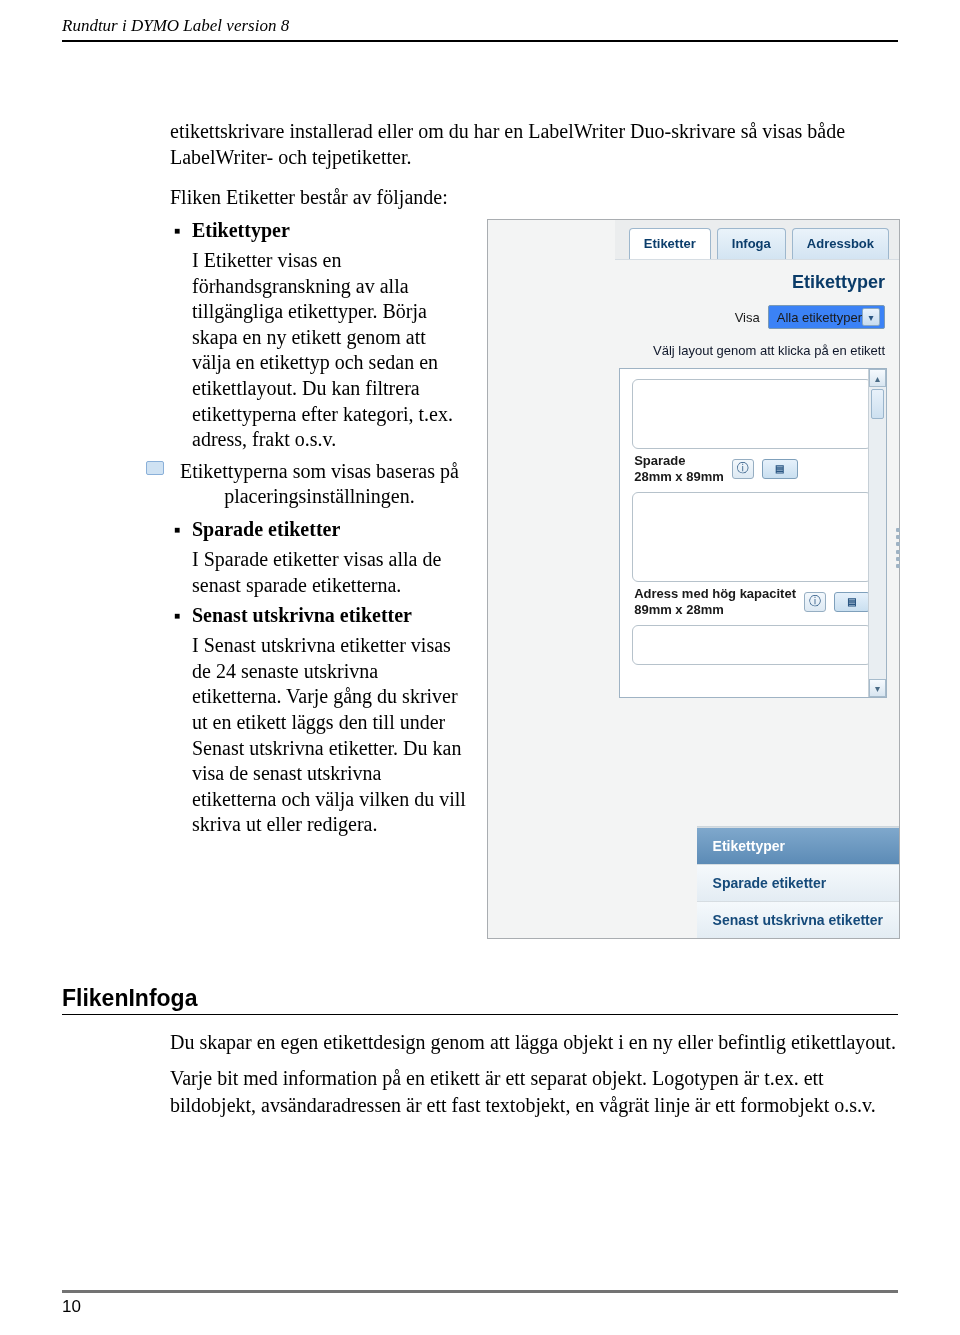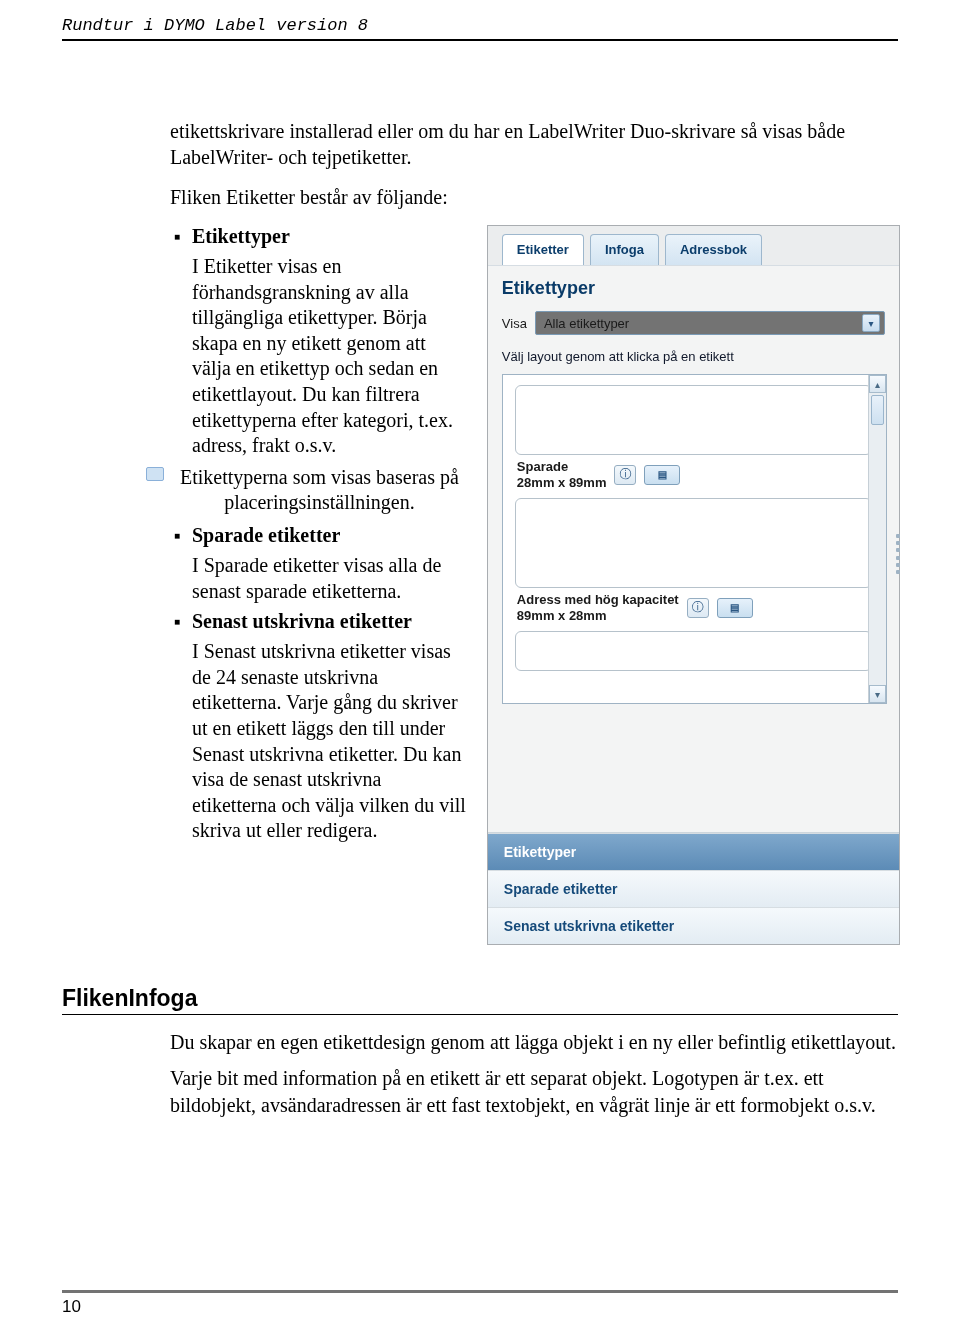--- a/index.html
+++ b/index.html
@@ -10,30 +10,30 @@
     background:#fff;
     font-family:"Times New Roman", Times, serif;
     color:#000;
     position:relative;
   }
   .page-header {
     position:absolute;
     left:62px; right:62px; top:16px;
     font-style:italic;
     font-size:17px;
-    font-family:Liberation Mono, monospace;
+    font-family:Liberation Serif, serif;
     border-bottom:2.5px solid #000;
     padding-bottom:4px;
   }
   .content {
     position:absolute;
     left:170px; right:60px; top:118px;
   }
   .intro { font-size:20px; line-height:1.3; margin-bottom:16px; }
-  .subintro { font-size:20px; margin-bottom:16px; }
+  .subintro { font-size:20px; margin-bottom:10px; }
   .two-col { display:flex; gap:18px; }
   .text-col { width:330px; }
   .note-icon {
     position:absolute;
     left:148px;
     width:18px; height:14px;
     background:#cfe2f3;
     border:1px solid #8ab0d9;
     border-radius:2px;
   }
@@ -53,20 +53,21 @@
     width:456px;
     background:#f3f4f4;
     border:1px solid #a9adb1;
     font-family:Tahoma, Arial, sans-serif;
     font-size:13px;
     color:#1a1a1a;
     height:720px;
     display:flex;
     flex-direction:column;
     position:relative;
+    align-items:flex-end;
   }
   .tabs { display:flex; gap:6px; padding:8px 10px 0 14px; background:#ebedee; border-bottom:1px solid #d6dde3; }
   .tab {
     padding:7px 14px 8px;
     border:1px solid #9db7cd;
     border-bottom:none;
     background:linear-gradient(#eaf3fa,#d3e4f2);
     color:#0b3d6b;
     font-weight:bold;
     border-radius:4px 4px 0 0;
@@ -74,21 +75,21 @@
   }
   .tab.active { background:#fff; color:#0b3d6b; }
   .panel-h1 {
     padding:12px 14px 4px;
     font-size:18px; font-weight:bold; color:#0a3b68;
   }
   .visa-row { display:flex; align-items:center; gap:8px; padding:8px 14px; }
   .select {
     flex:1;
     height:24px;
-    background:#737373;
+    background:#3b82f6;
     border:1px solid #7a9ab5;
     border-radius:2px;
     display:flex; align-items:center; justify-content:space-between;
     padding:0 4px 0 8px;
     font-size:13px;
   }
   .select .arrow {
     width:18px; height:18px;
     background:linear-gradient(#e9f2fb,#c7dcef);
     border:1px solid #89a8c2;

